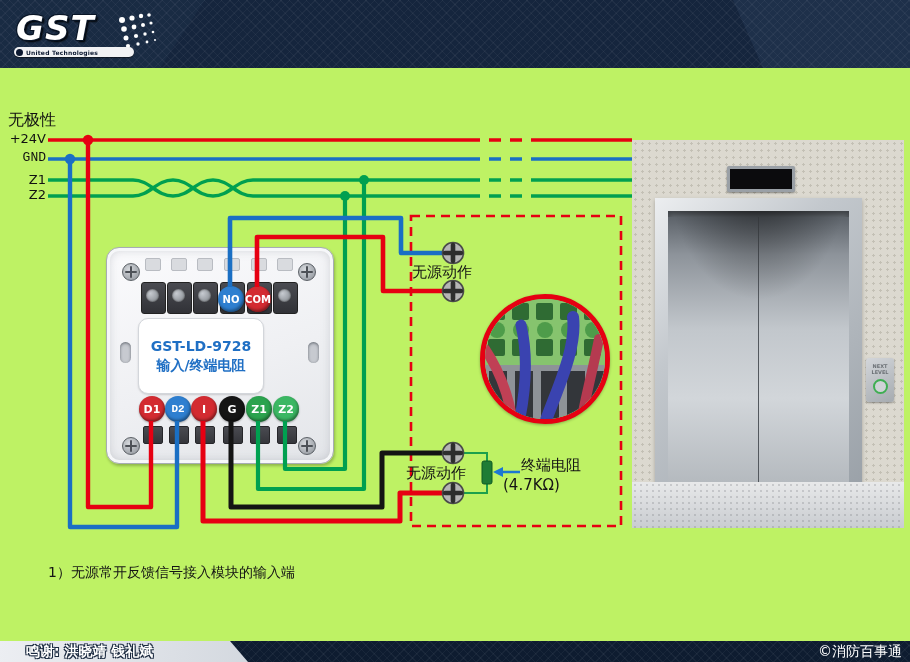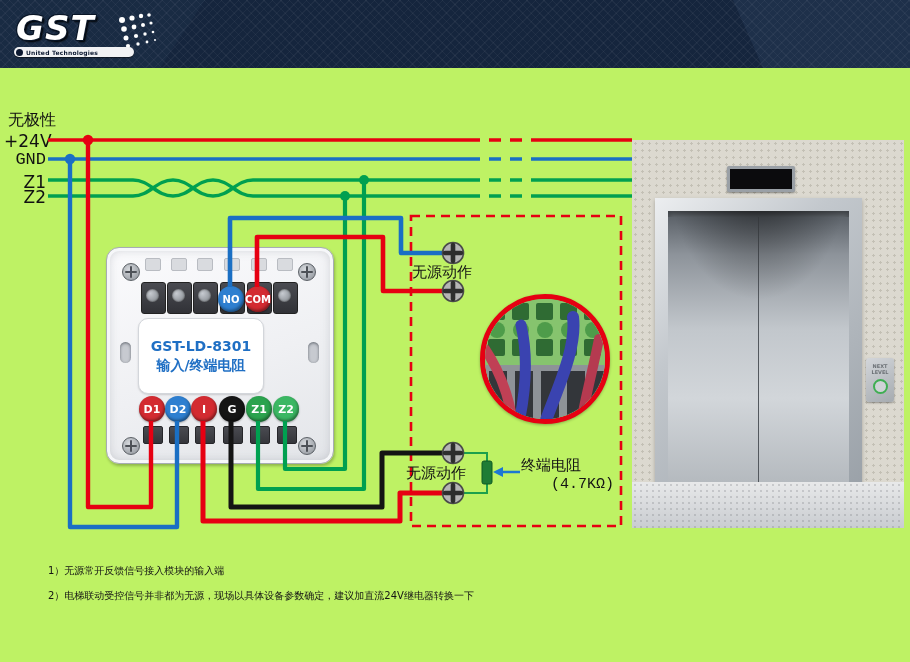--- a/index.html
+++ b/index.html
@@ -18,21 +18,21 @@
     font-size:30px;font-weight:bold;letter-spacing:10px;}
   #logo{position:absolute;left:14px;top:8px;width:150px;height:52px;}
   #logo-text{position:absolute;left:2px;top:0px;font-size:34px;font-weight:bold;font-style:italic;
     color:#fff;letter-spacing:1px;
     text-shadow:1px 1px 0 #0a1627,-1px -1px 0 #0a1627,1px -1px 0 #0a1627,-1px 1px 0 #0a1627,2px 2px 2px #000;}
   #logo-pill{position:absolute;left:0px;top:39px;width:120px;height:10px;background:#f1f2f4;border-radius:5px;
     display:flex;align-items:center;box-shadow:0 1px 1px rgba(0,0,0,.5);}
   #logo-pill .dot{width:7px;height:7px;border-radius:50%;background:#0b1830;margin:0 3px 0 2px;}
   #logo-sub{font-size:6px;font-weight:bold;color:#0b1830;white-space:nowrap;letter-spacing:.2px;}
   
-  .bus-label{position:absolute;color:#111;font-size:17px;}
+  .bus-label{position:absolute;color:#111;font-size:13px;}
   .bus-label.r{width:42px;text-align:right;}
   
   #module{position:absolute;left:106px;top:247px;width:226px;height:215px;border-radius:13px;
     background:linear-gradient(160deg,#fbfbfd 0%,#eff0f3 55%,#e3e5e9 100%);
     border:1px solid #a7acb4;box-shadow:inset 0 0 0 3px #f6f7f9, inset 0 0 12px rgba(90,95,105,.35),1px 2px 3px rgba(0,0,0,.25);}
   .tab{position:absolute;top:10px;width:14px;height:11px;background:#d9dbdf;border:1px solid #b9bcc2;border-radius:2px;}
   .tblock{position:absolute;top:34px;width:23px;height:30px;background:linear-gradient(#4a4b51,#313237);
     border:1px solid #222;border-radius:3px;}
   .tblock::after{content:"";position:absolute;left:4px;top:6px;width:13px;height:13px;border-radius:50%;
     background:radial-gradient(circle at 35% 35%,#c6cad0,#7c8187);box-shadow:inset 0 0 2px #333;}
@@ -44,21 +44,21 @@
     background:radial-gradient(circle at 38% 35%,#d6d9dd,#8b9097);border:1px solid #5b6066;}
   .screw::before,.screw::after{content:"";position:absolute;background:#4d5157;border-radius:1px;}
   .screw::before{left:2px;top:7px;width:12px;height:2px;}
   .screw::after{left:7px;top:2px;width:2px;height:12px;}
   .oval{position:absolute;width:11px;height:21px;border-radius:6px;background:#c7cad0;
     box-shadow:inset 0 1px 3px rgba(60,65,75,.7);}
   #module-label{position:absolute;left:31px;top:70px;width:124px;height:74px;background:#fff;
     border:1px solid #d3d6db;border-radius:10px;display:flex;flex-direction:column;align-items:center;justify-content:center;
     color:#1f6fc4;font-weight:bold;font-size:14px;line-height:19px;box-shadow:0 1px 2px rgba(0,0,0,.15);}
   
-  .anno{position:absolute;color:#141414;font-size:15px;white-space:nowrap;font-family:Liberation Mono, monospace;}
+  .anno{position:absolute;color:#141414;font-size:15px;white-space:nowrap;}
   
   #inset{position:absolute;left:480px;top:294px;width:120px;height:120px;border:5px solid #e60012;border-radius:50%;
     overflow:hidden;background:#86c46e;box-shadow:0 1px 3px rgba(0,0,0,.3);}
   
   #elevator{position:absolute;left:632px;top:140px;width:272px;height:388px;background:#dcd9d0;overflow:hidden;}
   #elevator .speckle{position:absolute;inset:0;
     background-image:radial-gradient(rgba(120,115,100,.25) 1px,transparent 1.3px);background-size:7px 7px;}
   #elev-display{position:absolute;left:95px;top:26px;width:62px;height:20px;background:#0b0b0d;
     border:3px solid #9aa0a6;border-radius:2px;box-shadow:0 1px 2px rgba(0,0,0,.4);}
   #elev-frame{position:absolute;left:23px;top:58px;width:207px;height:290px;
@@ -77,21 +77,21 @@
   #elev-floor .speckle2{position:absolute;inset:0;
     background-image:radial-gradient(rgba(110,112,118,.25) 1px,transparent 1.2px);background-size:6px 6px;}
   #elev-button{position:absolute;left:234px;top:218px;width:28px;height:44px;border-radius:3px;
     background:linear-gradient(150deg,#d3d6da,#a6abb0);box-shadow:0 1px 2px rgba(0,0,0,.35);
     display:flex;flex-direction:column;align-items:center;justify-content:flex-start;padding-top:5px;box-sizing:border-box;}
   #elev-button .btxt{font-size:5px;line-height:6px;color:#6d7277;font-weight:bold;text-align:center;}
   #elev-button .bring{margin-top:4px;width:11px;height:11px;border-radius:50%;border:2px solid #3fae52;background:#cfd3d6;}
   #elev-caption{position:absolute;left:632px;top:534px;width:272px;text-align:center;color:#1f6fc4;
     font-size:20px;font-weight:bold;letter-spacing:2px;}
   
-  .note{position:absolute;left:48px;color:#141414;font-size:10px;white-space:nowrap;}
+  .note{position:absolute;left:48px;color:#141414;font-size:14px;white-space:nowrap;}
   
   #footer{position:absolute;left:0;top:641px;width:910px;height:21px;background:#0e1c30;}
   #footer .wedge{position:absolute;inset:0;background:linear-gradient(100deg,#eceef2 0%,#b7bfc9 60%,#8d97a4 100%);
     clip-path:polygon(0 0,230px 0,248px 21px,0 21px);}
   #footer-credits{position:absolute;left:26px;top:2px;font-size:14px;font-weight:bold;color:#fff;
     text-shadow:1px 1px 0 #1b2a40,-1px -1px 0 #1b2a40,1px -1px 0 #1b2a40,-1px 1px 0 #1b2a40;}
   #footer-copy{position:absolute;right:8px;top:2px;font-size:14px;color:#fff;}
   svg{position:absolute;left:0;top:0;pointer-events:none;}
 </style>
 </head>
@@ -151,36 +151,36 @@
     <div class="tblock" style="left:113px;"></div>
     <div class="tblock" style="left:140px;"></div>
     <div class="tblock" style="left:166px;"></div>
     <div class="screw" style="left:15px;top:15px;"></div>
     <div class="screw" style="left:191px;top:15px;"></div>
     <div class="screw" style="left:15px;top:189px;"></div>
     <div class="screw" style="left:191px;top:189px;"></div>
     <div class="oval" style="left:13px;top:94px;"></div>
     <div class="oval" style="left:201px;top:94px;"></div>
     <div id="module-label">
-      <div>GST-LD-8301</div>
+      <div>GST-LD-9728</div>
       <div>输入/终端电阻</div>
     </div>
 
     <div class="term" style="left:111px;top:38px;background:#2e7fd0;font-size:10px;">NO</div>
     <div class="term" style="left:138px;top:38px;background:#d32b31;font-size:10px;">COM</div>
 
     <div class="bblock" style="left:36px;"></div>
     <div class="bblock" style="left:62px;"></div>
     <div class="bblock" style="left:88px;"></div>
     <div class="bblock" style="left:116px;"></div>
     <div class="bblock" style="left:143px;"></div>
     <div class="bblock" style="left:170px;"></div>
 
     <div class="term" style="left:32px;top:148px;background:#d32b31;">D1</div>
-    <div class="term" style="left:58px;top:148px;background:#2e7fd0;">D2</div>
+    <div class="term" style="left:58px;top:148px;background:#2e7fd0;font-family:Liberation Mono, monospace;">D2</div>
     <div class="term" style="left:84px;top:148px;background:#d32b31;">I</div>
     <div class="term" style="left:112px;top:148px;background:#151515;">G</div>
     <div class="term" style="left:139px;top:148px;background:#2ba34e;">Z1</div>
     <div class="term" style="left:166px;top:148px;background:#3bb763;">Z2</div>
   </div>
 
   <svg width="910" height="662">
 
     <rect x="411" y="216" width="210" height="310" fill="none" stroke="#e60012" stroke-width="2.6" stroke-dasharray="9 6"></rect>
 
@@ -244,21 +244,21 @@
     </defs>
     <use href="#scr" x="453" y="253"></use>
     <use href="#scr" x="453" y="291"></use>
     <use href="#scr" x="453" y="453"></use>
     <use href="#scr" x="453" y="493"></use>
   </svg>
 
   <div class="anno" style="left:412px;top:263px;">无源动作</div>
   <div class="anno" style="left:406px;top:464px;">无源动作</div>
   <div class="anno" style="left:521px;top:456px;">终端电阻</div>
-  <div class="anno" style="left:503px;top:476px;margin-left:48px;">(4.7KΩ)</div>
+  <div class="anno" style="left:503px;top:476px;">(4.7KΩ)</div>
 
   <div id="inset">
     <svg width="120" height="120" style="left:0;top:0;">
       <rect width="120" height="120" fill="#86c46e"></rect>
       <g fill="#2f6b33">
         <rect x="3" y="4" width="17" height="17" rx="2"></rect>
           <rect x="27" y="4" width="17" height="17" rx="2"></rect>
         <rect x="51" y="4" width="17" height="17" rx="2"></rect>
           <rect x="75" y="4" width="17" height="17" rx="2"></rect>
         <rect x="99" y="4" width="17" height="17" rx="2"></rect>
@@ -306,16 +306,21 @@
       <div class="speckle2"></div>
     </div>
     <div id="elev-button">
       <div class="btxt">NEXT</div>
       <div class="btxt">LEVEL</div>
       <div class="bring"></div>
     </div>
   </div>
 
   <div class="note" style="top:564px;">1）无源常开反馈信号接入模块的输入端</div>
-  <div class="note" style="top:589px;">2）电梯联动受控信号并非都为无源，现场以具体设备参数确定，建议加直流24V继电器转换一下</div>
-
+
+  <div id="footer">
+    <div class="hatch"></div>
+    <div class="wedge"></div>
+    <div id="footer-credits">鸣谢: 洪晓靖 钱礼斌</div>
+    <div id="footer-copy">©消防百事通</div>
+  </div>
 
 </div>
 
 </body></html>

